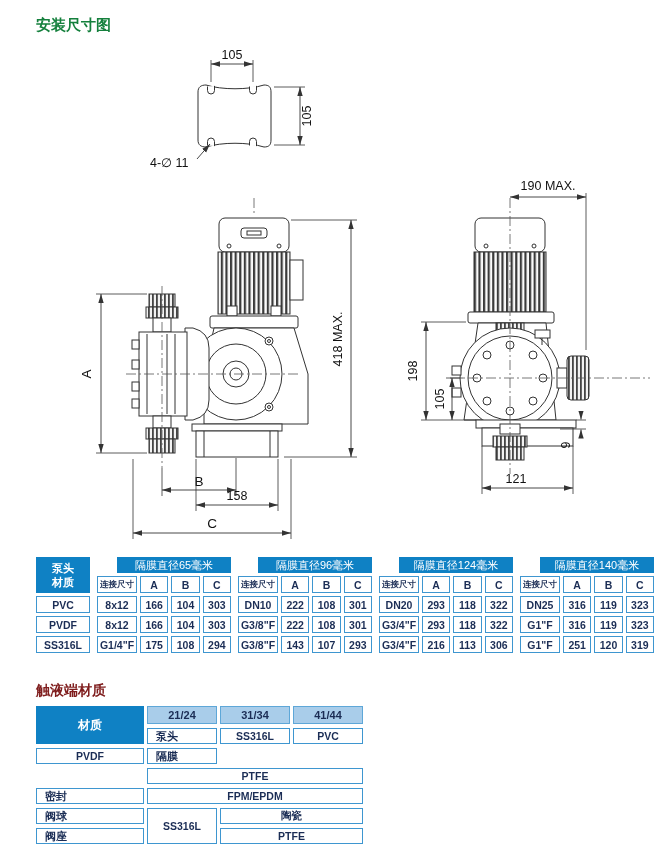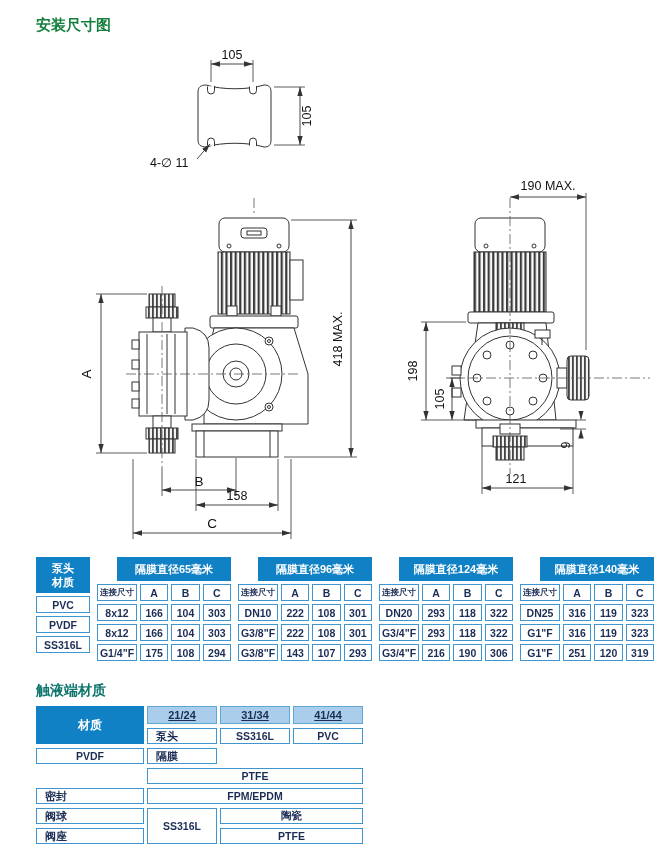--- a/index.html
+++ b/index.html
@@ -1,52 +1,52 @@
 <!DOCTYPE html>
 <html><head>
 <meta charset="utf-8">
 <style>
   * { box-sizing: border-box; margin:0; padding:0; }
   html,body { background:#fff; }
   body { width:668px; height:865px; position:relative; overflow:hidden;
          font-family:"Liberation Sans", sans-serif; }
   .h1 { position:absolute; left:36px; top:16px; font-size:15px; font-weight:bold; color:#15803d; }
-  .h2 { position:absolute; left:36px; top:682px; font-size:14px; font-weight:bold; color:#0f766e; }
+  .h2 { position:absolute; left:36px; top:682px; font-size:14px; font-weight:bold; color:#7f1d1d; }
   svg.draw { position:absolute; left:0; top:0; }
   svg .ln  { fill:none; stroke:#333; stroke-width:1; }
   svg .fw  { fill:#fff;  stroke:#333; stroke-width:1; }
   svg .ext { fill:none; stroke:#333; stroke-width:0.8; }
   svg .dim { stroke:#333; stroke-width:0.9; }
   svg .cl  { fill:none; stroke:#555; stroke-width:0.8; stroke-dasharray:10 3 2 3; }
   svg text.d { font-size:12.5px; fill:#111; font-weight:normal; }
   svg text.big { font-size:13.5px; }
 
   
   .t1 { position:absolute; left:36px; top:557px; display:flex; gap:7px; }
   .t1corner { width:54px; display:flex; flex-direction:column; gap:3px; }
   .t1corner .hd { height:36px; background:#0f81c4; color:#fff; font-weight:bold; font-size:11px;
                   line-height:1.3; display:flex; flex-direction:column; align-items:center; justify-content:center; }
   .cell { height:17px; background:#fff; border:1.5px solid #3e96d0; color:#1b2d55;
           font-weight:bold; font-size:10.5px; display:flex; align-items:center; justify-content:center;
           white-space:nowrap; overflow:hidden; }
   .grp { width:134px; display:grid; grid-template-columns:40px 1fr 1fr 1fr; gap:3px 3px; }
-  .grp .ghd { grid-column:1/5; height:24px; background:#0f81c4; color:#fff; font-size:11px; font-weight:bold;
+  .grp .ghd { grid-column:1/5; height:16px; background:#0f81c4; color:#fff; font-size:11px; font-weight:normal;
               display:flex; align-items:center; justify-content:center;margin-left:20px; }
   .cell.sh { font-size:8.5px; }
 
   
   .t2 { position:absolute; left:36px; top:706px; display:grid;
         grid-template-columns:108px 70px 70px 70px;
         grid-template-rows:18px 16px 16px 16px 16px 16px 16px; gap:4px 3px; }
   .t2 .mz  { grid-area:1/1/3/2; background:#0f81c4; color:#fff; font-size:12px; font-weight:bold;
              display:flex; align-items:center; justify-content:center; }
   .t2 .std { grid-area:1/2/2/5; background:#0f81c4; color:#fff; font-size:11.5px; font-weight:bold;
              display:flex; align-items:center; justify-content:center; }
   .t2 .size { background:#a9cdea; border:1px solid #5ea7d8; color:#1b2d55; font-size:11px; font-weight:bold;
-              display:flex; align-items:center; justify-content:center;text-decoration:underline; }
+              display:flex; align-items:center; justify-content:center; }
   .t2 .lab { border:1.5px solid #3e96d0; color:#1b2d55; font-size:11px; font-weight:bold;
              display:flex; align-items:center; padding-left:8px; background:#fff; }
   .t2 .val { border:1.5px solid #3e96d0; color:#1b2d55; font-size:10.5px; font-weight:bold;
              display:flex; align-items:center; justify-content:center; background:#fff; }
   .t2 .ball-left { grid-area:6/2/8/3; }
   .t2 .ball-right { grid-area:6/3/7/5; }
   .t2 .seat-right { grid-area:7/3/8/5; }
   .t2 .span3 { grid-column:2/5; }
 </style>
 </head>
@@ -258,21 +258,21 @@
     <div class="cell">DN20</div>
     <div class="cell">293</div>
     <div class="cell">118</div>
     <div class="cell">322</div>
     <div class="cell">G3/4"F</div>
     <div class="cell">293</div>
     <div class="cell">118</div>
     <div class="cell">322</div>
     <div class="cell">G3/4"F</div>
     <div class="cell">216</div>
-    <div class="cell">190</div>
+    <div class="cell">113</div>
     <div class="cell">306</div>
   </div>
 
   <div class="grp">
     <div class="ghd">隔膜直径140毫米</div>
     <div class="cell sh">连接尺寸</div>
     <div class="cell">A</div>
     <div class="cell">B</div>
     <div class="cell">C</div>
     <div class="cell">DN25</div>

